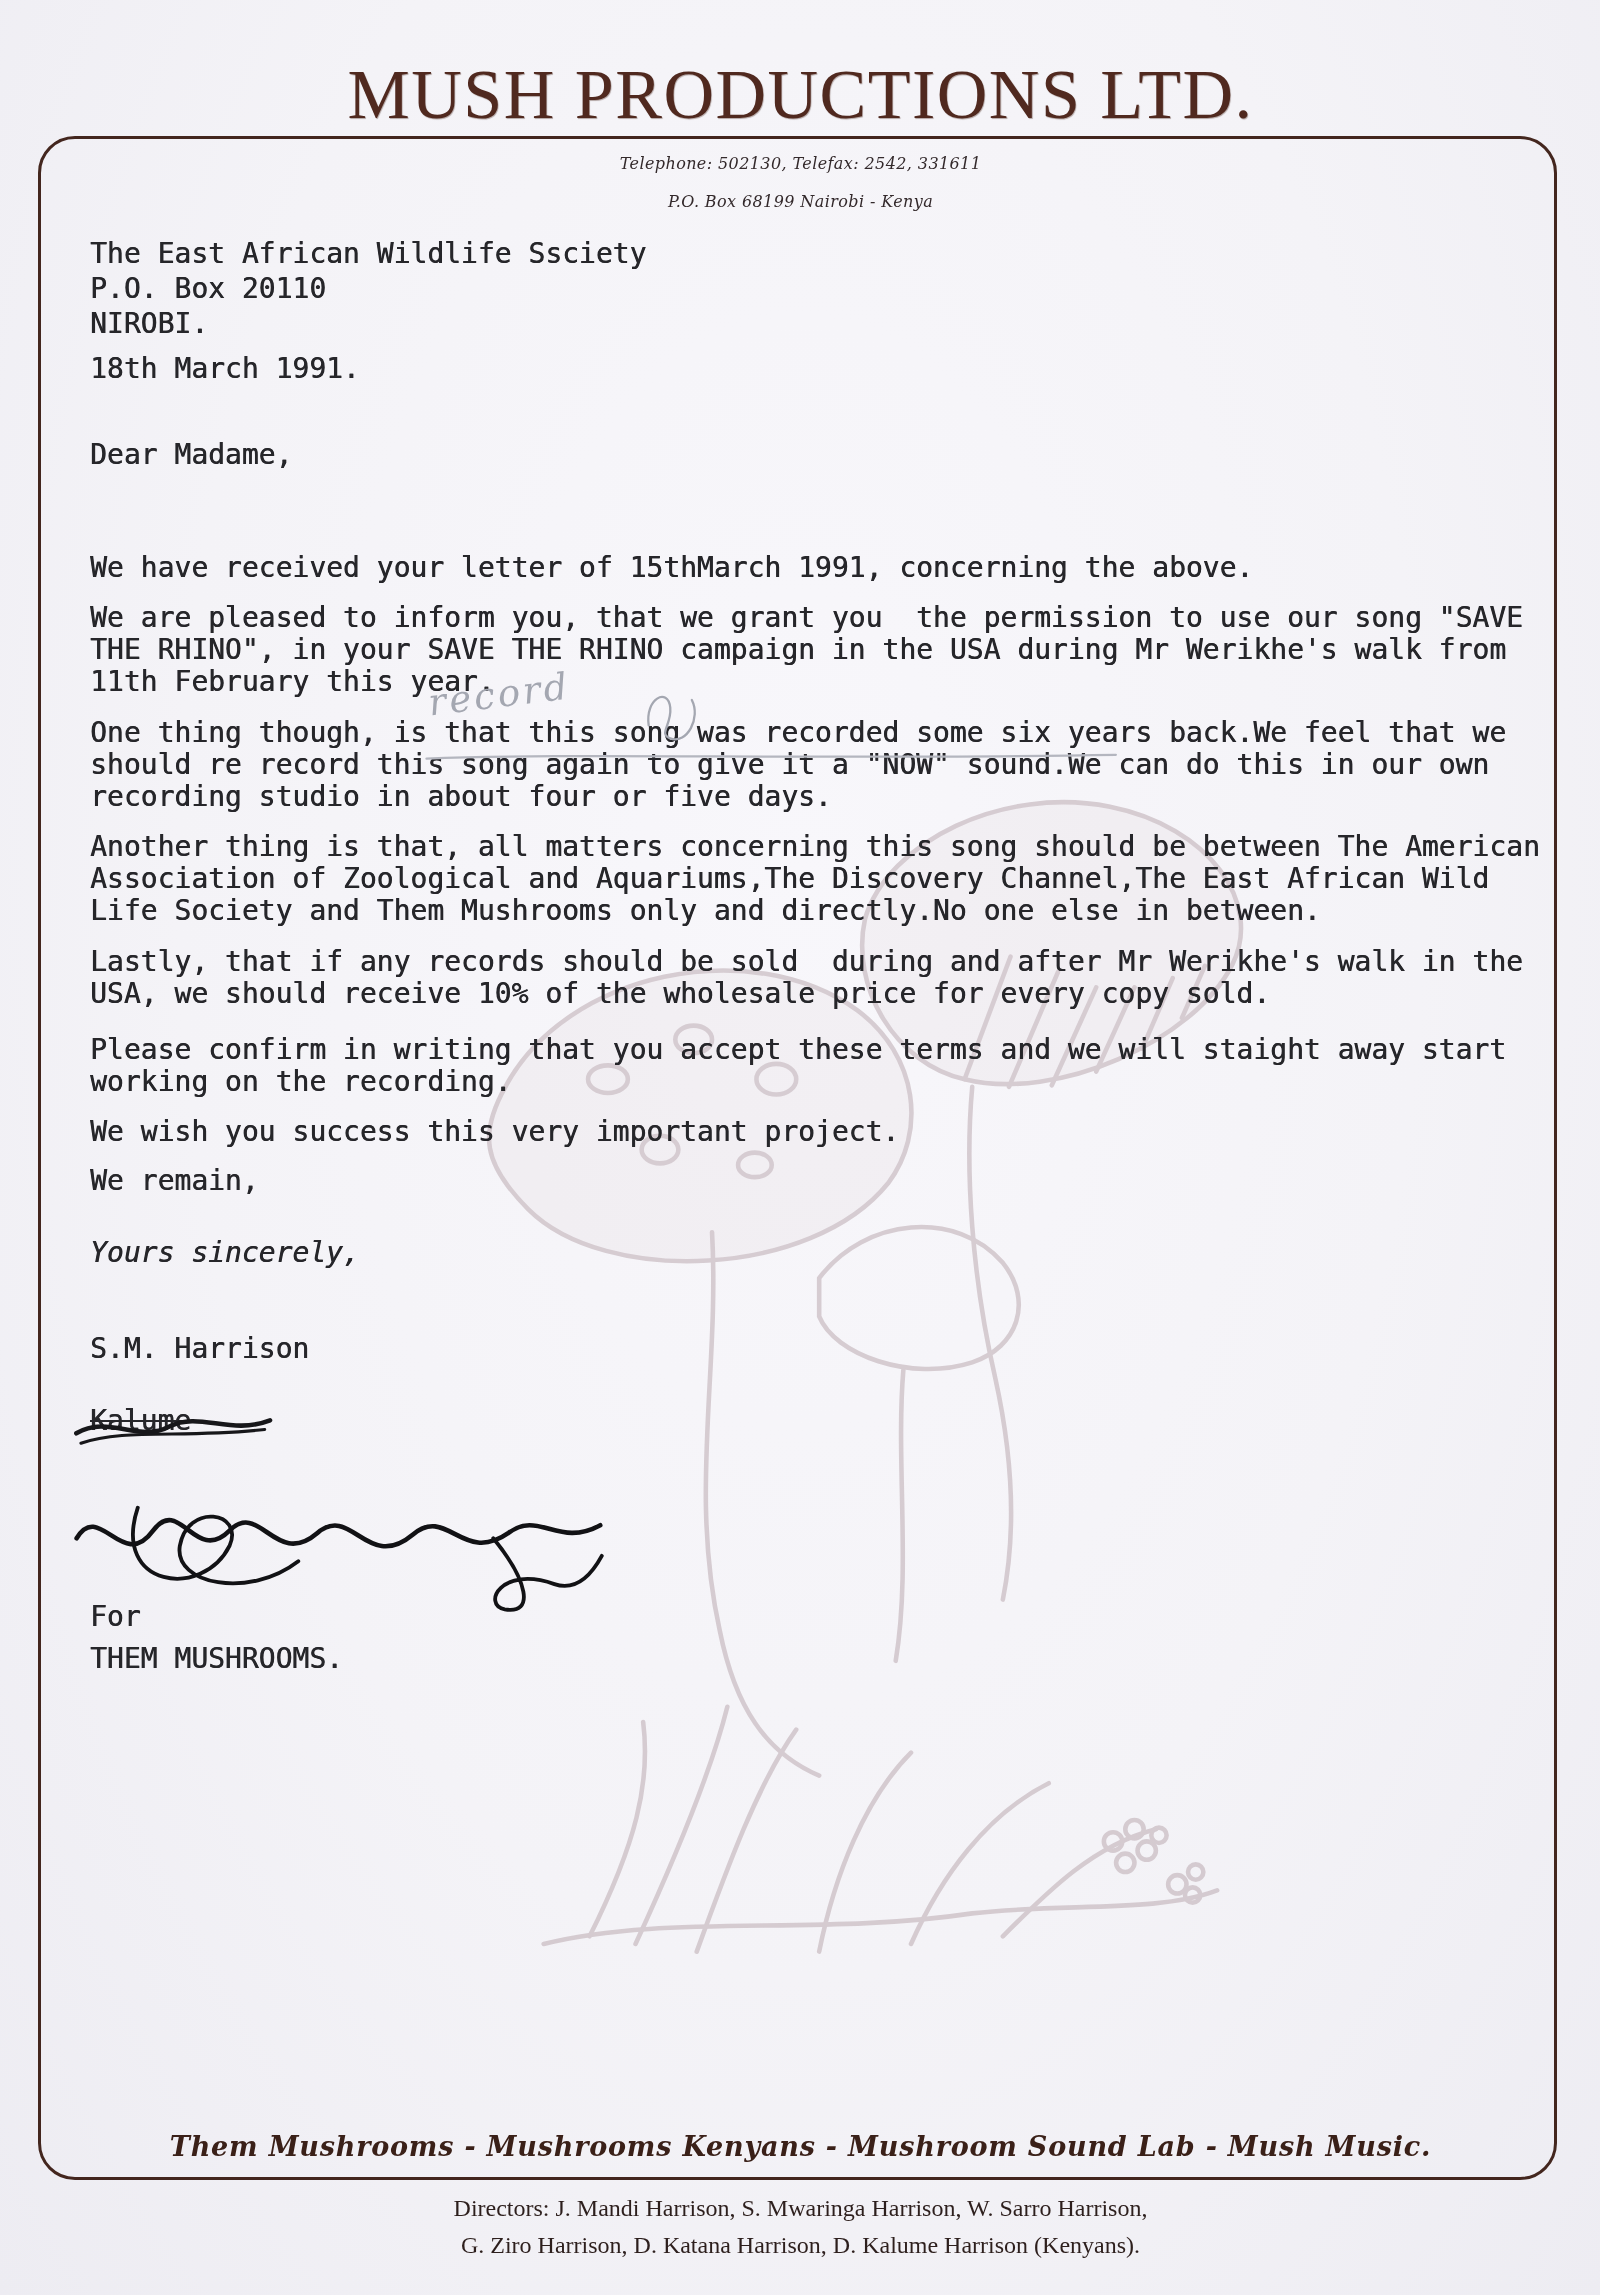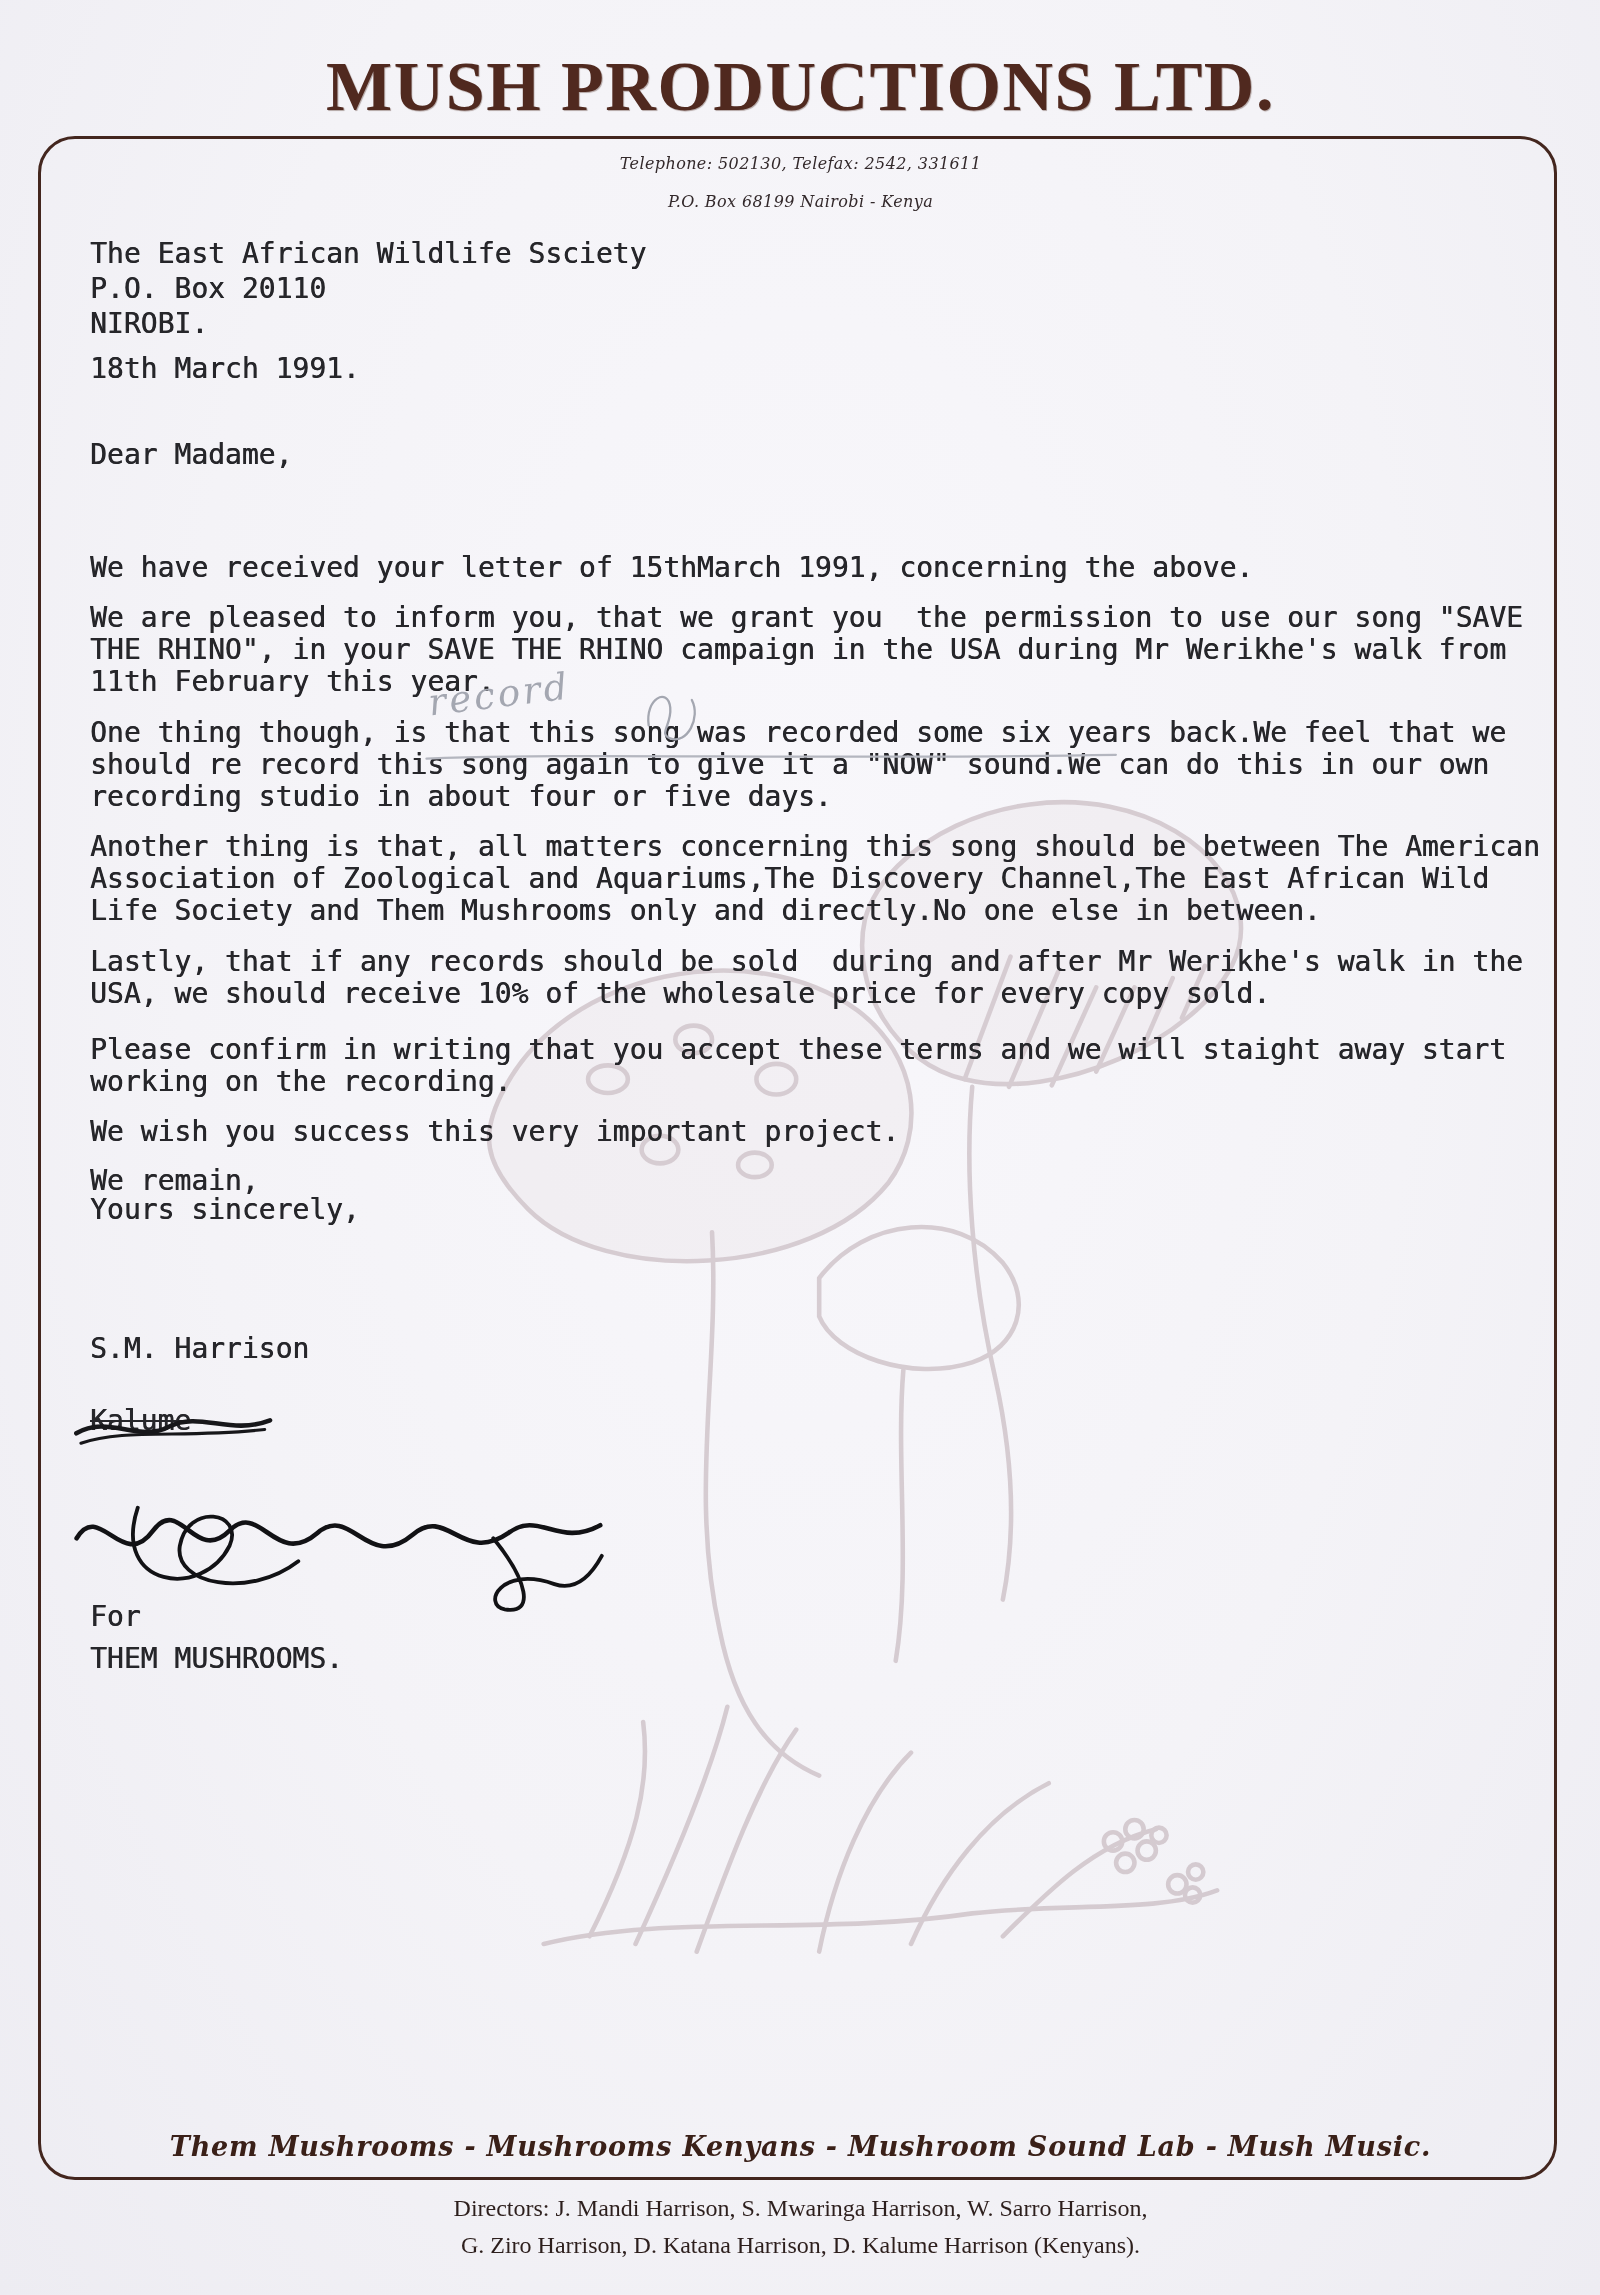--- a/index.html
+++ b/index.html
@@ -11,23 +11,23 @@
     overflow:hidden;
     font-family:"DejaVu Sans Mono", monospace;
     color:#26262a;
   }
   .frame{
     position:absolute;left:38px;top:136px;width:1513px;height:2038px;
     border:3.1px solid #43261e;border-radius:37px;
     pointer-events:none;
   }
   .title{
-    position:absolute;left:0;right:0;top:44px;margin:8px;
+    position:absolute;left:0;right:0;top:44px;margin:16px;
     text-align:center;
-    font-family:"Liberation Serif", serif;font-weight:bold;
+    font-family:"Liberation Serif", serif;font-weight:normal;
     font-size:70px;line-height:1;letter-spacing:1.5px;
     color:#50291f;
     text-shadow:0.8px 0.8px 0.8px rgba(60,25,15,.35);
   }
   .scriptline{
     position:absolute;left:0;right:0;text-align:center;
     font-family:"DejaVu Serif", serif;font-style:italic;
     font-size:16px;line-height:35px;color:#33292b;
     letter-spacing:0.4px;
   }
@@ -50,21 +50,21 @@
     text-shadow:0.8px 0 0 currentColor;
   }
   .p1{top:552px;}
   .p2{top:602px;}
   .p3{top:717px;}
   .p4{top:831px;}
   .p5{top:946px;}
   .p6{top:1034px;}
   .p7{top:1116px;}
   .p8{top:1165px;}
-  .p9{top:1194px;}
+  .p9{top:1237px;font-style:italic;}
   .sig-name{top:1333px;}
   .alias{top:1405px;}
   .teddy{top:1499px;letter-spacing:0.8px;}
   .for-label{top:1601px;}
   .sign-company{top:1643px;}
   .annotation{
     position:absolute;left:428px;top:673px;
     font-family:"DejaVu Serif", serif;font-style:italic;
     font-size:37px;color:#a4a7b1;
     transform:rotate(-7deg);

